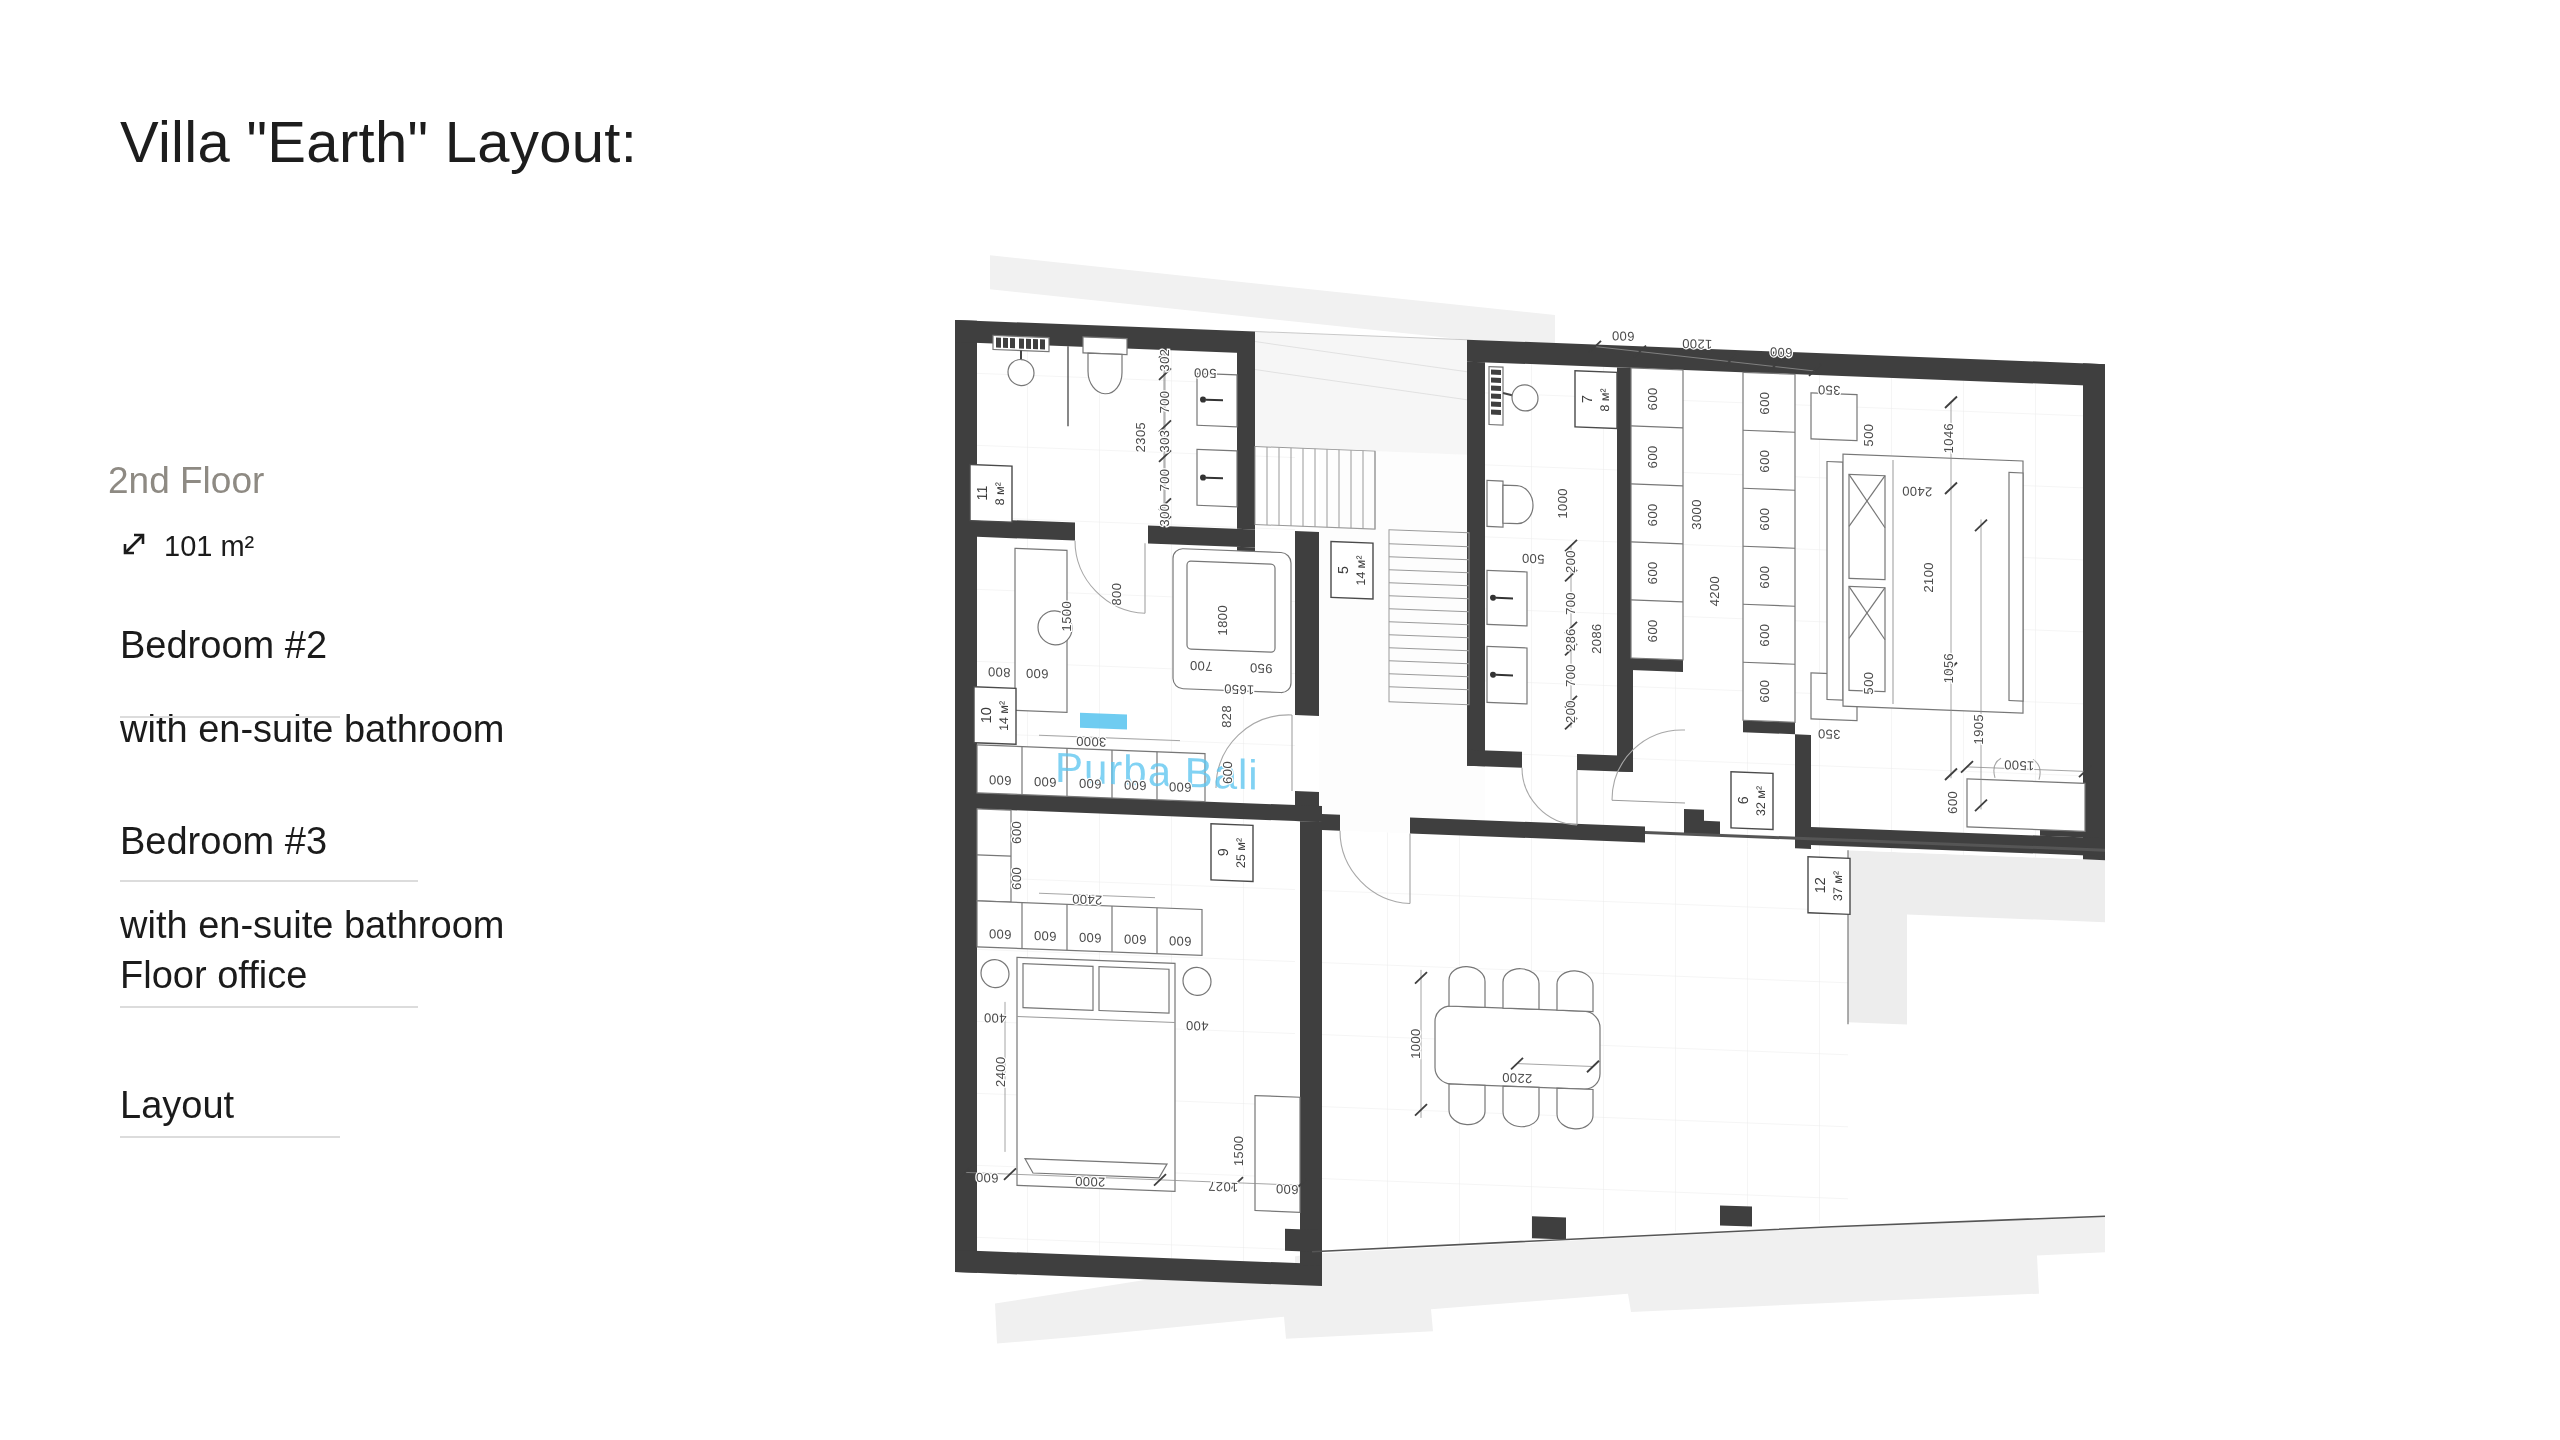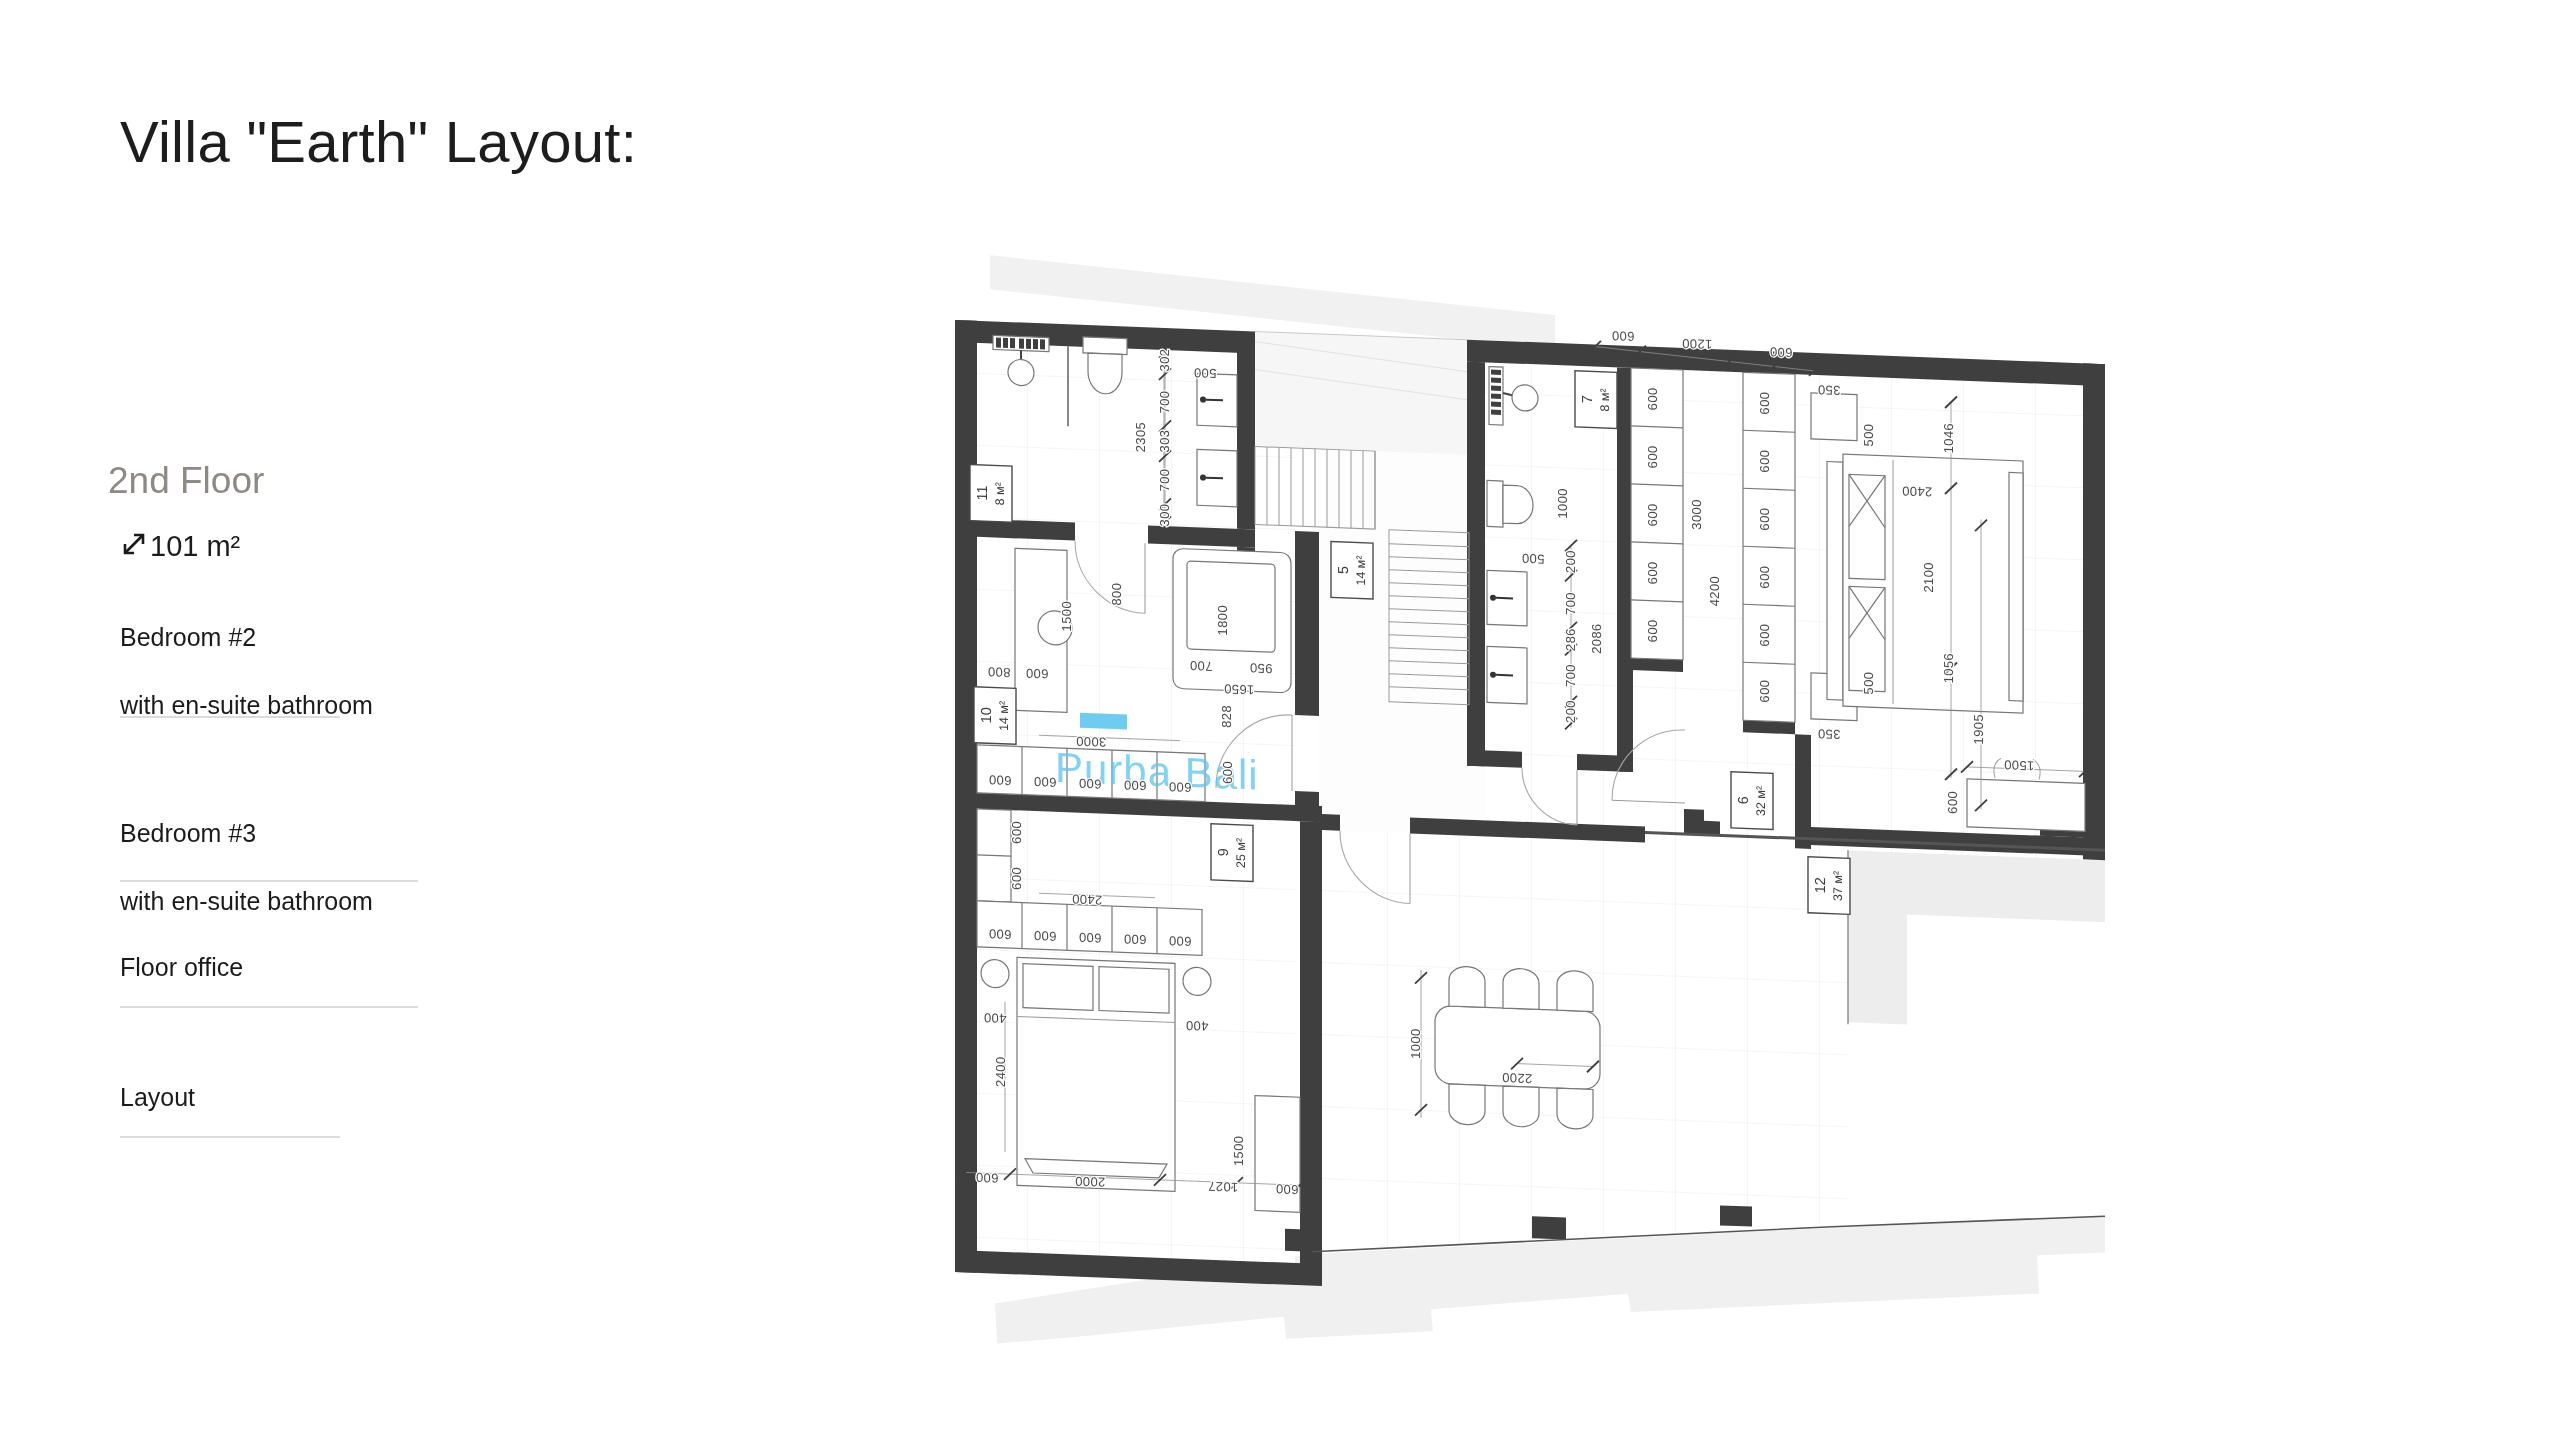--- a/index.html
+++ b/index.html
@@ -1,22 +1,22 @@
 <!DOCTYPE html>
 <html><head>
 <meta charset="utf-8">
 <style>
   html,body{margin:0;padding:0;background:#fff;width:2560px;height:1440px;overflow:hidden;
     font-family:"Liberation Sans",sans-serif;-webkit-font-smoothing:antialiased;}
   .canvas{position:absolute;inset:0;width:2560px;height:1440px;background:#fff;}
   .page-title{position:absolute;left:120px;top:108px;font-size:58px;font-weight:500;color:#1d1d1d;letter-spacing:.3px;}
   .floor-label{position:absolute;left:108px;top:460px;font-size:37px;color:#8e8a83;}
-  .size-row{position:absolute;left:118px;top:528px;display:flex;align-items:center;}
+  .size-row{position:absolute;left:118px;top:528px;display:flex;align-items:center;gap:14px;}
   .size-row .val{font-size:29px;color:#1b1b1b;}
-  .list-item{position:absolute;left:120px;font-size:25px;color:#1b1b1b;line-height:1.26;}
+  .list-item{position:absolute;left:120px;font-size:38px;color:#1b1b1b;line-height:1.26;}
   .list-item .sub:empty{display:none;}
   .list-item .sub{display:block;margin-top:36px;}
   .divider{position:absolute;left:120px;height:2px;background:#dcdcdc;}
   .it1{top:622px;} .it2{top:818px;} .it3{top:952px;} .it4{top:1082px;}
   .dv1{top:716px;width:220px;} .dv2{top:880px;width:298px;} .dv3{top:1006px;width:298px;} .dv4{top:1136px;width:220px;}
   .plan-wrap{position:absolute;left:955px;top:250px;width:1210px;height:1190px;}
   svg text{font-family:"Liberation Sans",sans-serif;}
   .dim{font-size:13px;fill:#4c4c4c;letter-spacing:.4px;text-anchor:middle;paint-order:stroke;stroke:#ffffff;stroke-width:2.5px;}
   .roombox{fill:#fff;stroke:#4a4a4a;stroke-width:1.4;}
   .rnum{font-size:14.5px;fill:#3c3c3c;text-anchor:middle;}

